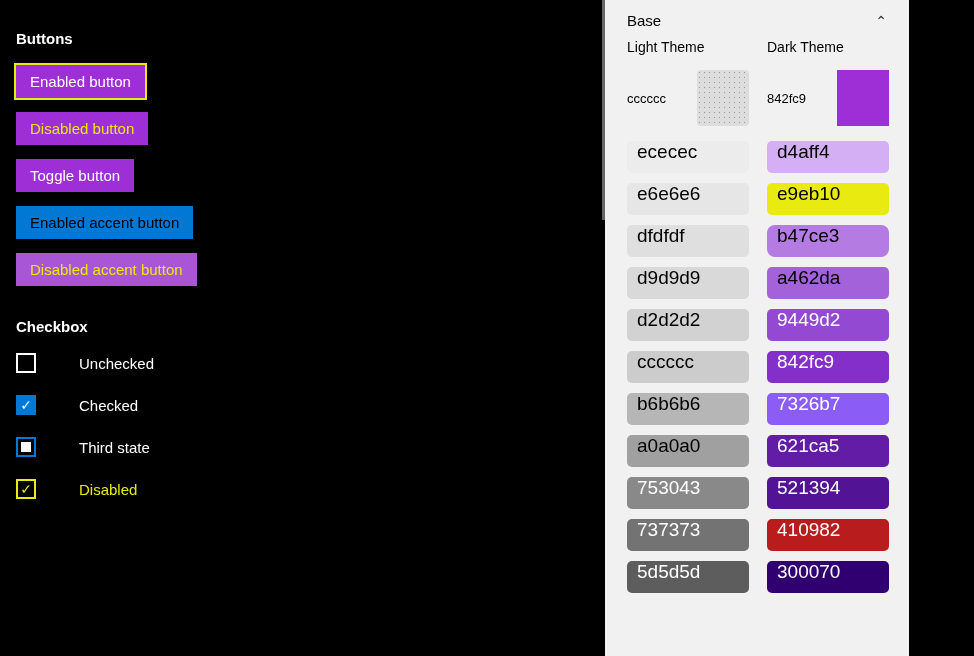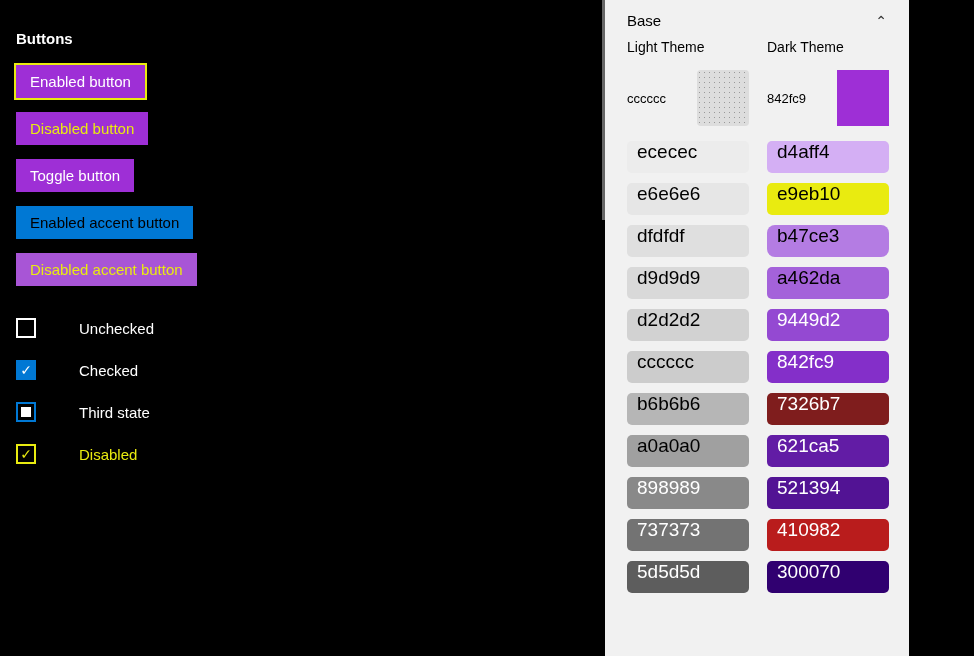--- a/index.html
+++ b/index.html
@@ -119,20 +119,21 @@
 
   <div class="section-title">Buttons</div>
 
   <div><button class="btn btn-enabled">Enabled button</button></div>
   <div><button class="btn btn-disabled-purple">Disabled button</button></div>
   <div><button class="btn btn-purple">Toggle button</button></div>
   <div><button class="btn btn-blue">Enabled accent button</button></div>
   <div><button class="btn btn-accent-disabled">Disabled accent button</button></div>
 
   <div style="height:18px"></div>
+  <div class="section-title">Checkbox</div>
 
   <div class="checkbox-row">
     <div class="cbox cbox-empty"></div>
     <span>Unchecked</span>
   </div>
   <div class="checkbox-row">
     <div class="cbox cbox-checked">
         <span class="check-mark">✓</span>
       </div>
     <span>Checked</span>
@@ -181,21 +182,21 @@
           <div class="swatch sw-text-dark dotted-light" style="background-color: rgb(204, 204, 204);">
             <span>cccccc</span>
           </div>
           <div class="swatch sw-text-dark dotted-light" style="background-color: rgb(182, 182, 182);">
             <span>b6b6b6</span>
           </div>
           <div class="swatch sw-text-dark dotted-light" style="background-color: rgb(160, 160, 160);">
             <span>a0a0a0</span>
           </div>
           <div class="swatch sw-text-light dotted-light" style="background-color: rgb(137, 137, 137);">
-            <span>898989</span>
+            <span>753043</span>
           </div>
           <div class="swatch sw-text-light dotted-light" style="background-color: rgb(115, 115, 115);">
             <span>737373</span>
           </div>
           <div class="swatch sw-text-light dotted-light" style="background-color: rgb(93, 93, 93);">
             <span>5d5d5d</span>
           </div>
         </div>
     </div>
 
@@ -217,21 +218,21 @@
           </div>
           <div class="swatch sw-text-dark dotted-purple" style="background-color: rgb(164, 98, 218);">
             <span>a462da</span>
           </div>
           <div class="swatch sw-text-light dotted-purple" style="background-color: rgb(148, 73, 210);">
             <span>9449d2</span>
           </div>
           <div class="swatch sw-text-light" style="background-color: rgb(132, 47, 201);">
             <span>842fc9</span>
           </div>
-          <div class="swatch sw-text-light" style="background-color: #7f1d1d;">
+          <div class="swatch sw-text-light" style="background-color: #8b5cf6;">
             <span>7326b7</span>
           </div>
           <div class="swatch sw-text-light" style="background-color: rgb(98, 28, 165);">
             <span>621ca5</span>
           </div>
           <div class="swatch sw-text-light" style="background-color: rgb(82, 19, 148);">
             <span>521394</span>
           </div>
           <div class="swatch sw-text-light" style="background-color: #b91c1c;">
             <span>410982</span>

